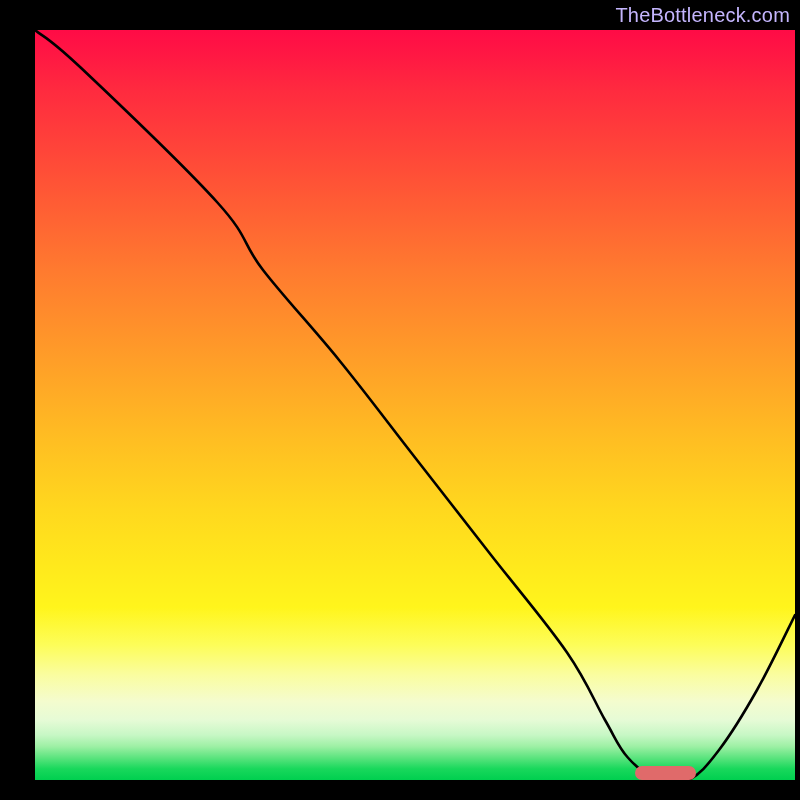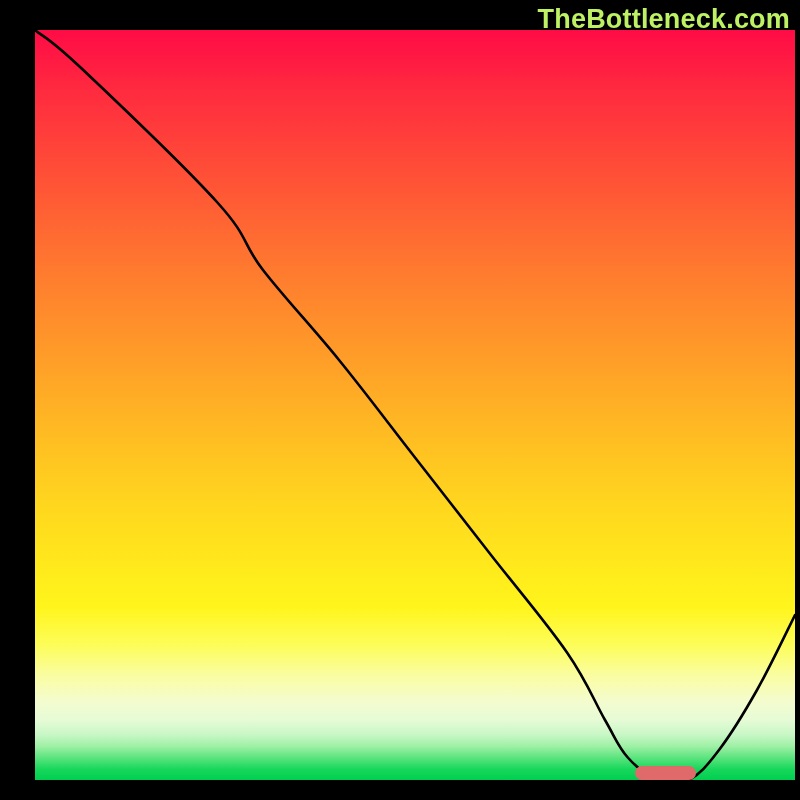--- a/index.html
+++ b/index.html
@@ -14,23 +14,23 @@
   .frame {
     position: relative;
     width: 800px;
     height: 800px;
     background: #000;
   }
   .watermark {
     position: absolute;
     top: 4px;
     right: 10px;
-    color: #bef264;
-    font-size: 27px;
-    font-weight: 700;
+    color: #c4b5fd;
+    font-size: 20px;
+    font-weight: 400;
     letter-spacing: 0.2px;
     user-select: none;
   }
   .plot-area {
     position: absolute;
     left: 35px;
     top: 30px;
     width: 760px;
     height: 750px;
   }

